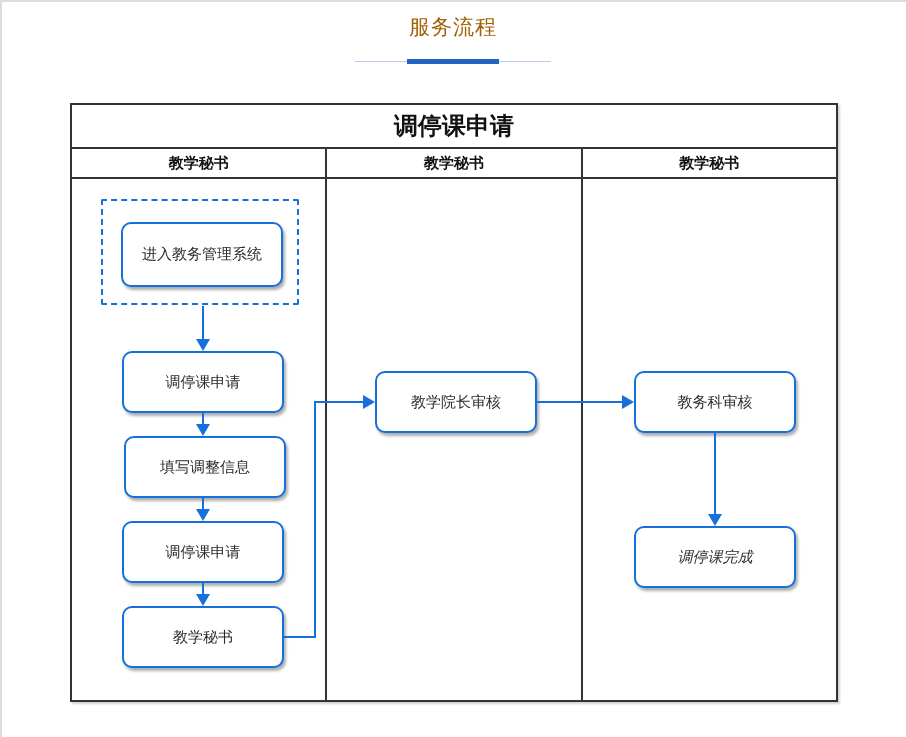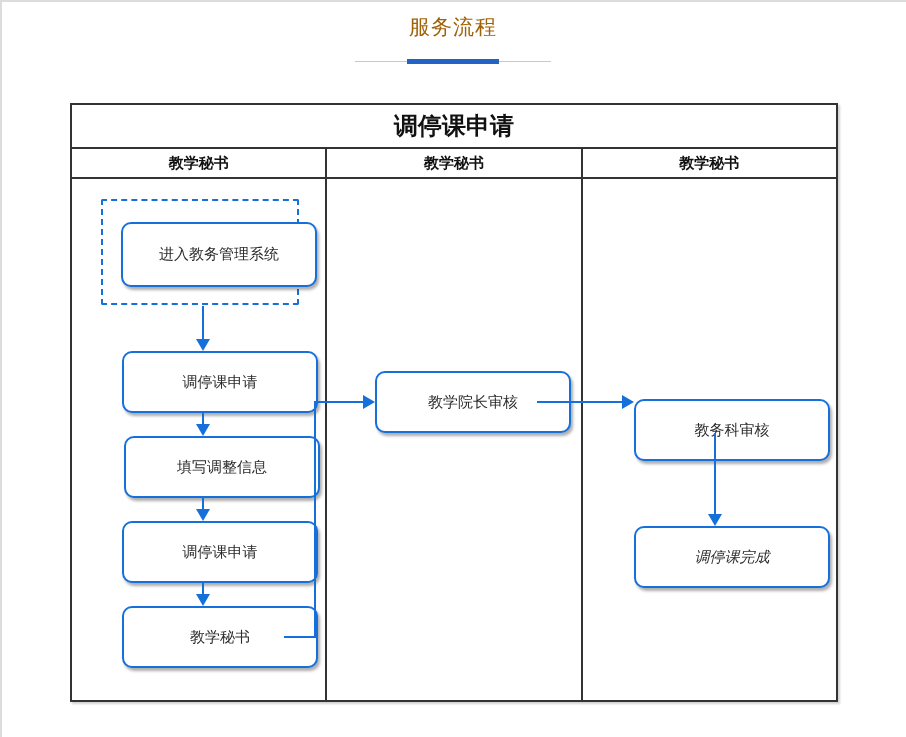--- a/index.html
+++ b/index.html
@@ -45,38 +45,38 @@
     flex: 1; display: flex; align-items: center; justify-content: center;
     font-size: 15px; font-weight: bold; color: #111;
   }
   .lane-header + .lane-header { border-left: 2px solid #333; }
   .lanes-body { position: relative; height: 521px; display: flex; }
   .lane { flex: 1; }
   .lane + .lane { border-left: 2px solid #333; }
 
   
   .flow-node {
-    position: absolute; width: 196px; height: 62px;
+    position: absolute; width: 162px; height: 62px;
     border: 2px solid #1670dc; border-radius: 10px; background: #fff;
     display: flex; align-items: center; justify-content: center;
     font-size: 15px; color: #2b2b2b;
     box-shadow: 2px 3px 3px rgba(0,0,0,0.32);
     z-index: 3;
   }
   .dashed-group {
     position: absolute; left: 101px; top: 199px; width: 198px; height: 106px;
     border: 2px dashed #1670dc; border-radius: 2px; z-index: 2;
   }
   .n-enter   { left: 121px; top: 222px; height: 65px; }
   .n-apply   { left: 122px; top: 351px; }
   .n-adjust  { left: 124px; top: 436px; }
   .n-reason  { left: 122px; top: 521px; }
   .n-submit  { left: 122px; top: 606px; }
   .n-dean    { left: 375px; top: 371px; }
-  .n-office  { left: 634px; top: 371px; margin-top: 28px; }
+  .n-office  { left: 634px; top: 371px; }
   .n-done    { left: 634px; top: 526px; font-style: italic; }
 
   .connector-layer {
     position: absolute; left: 0; top: 0; width: 906px; height: 737px;
     z-index: 4; pointer-events: none;
   }
 </style>
 </head>
 <body>
 

